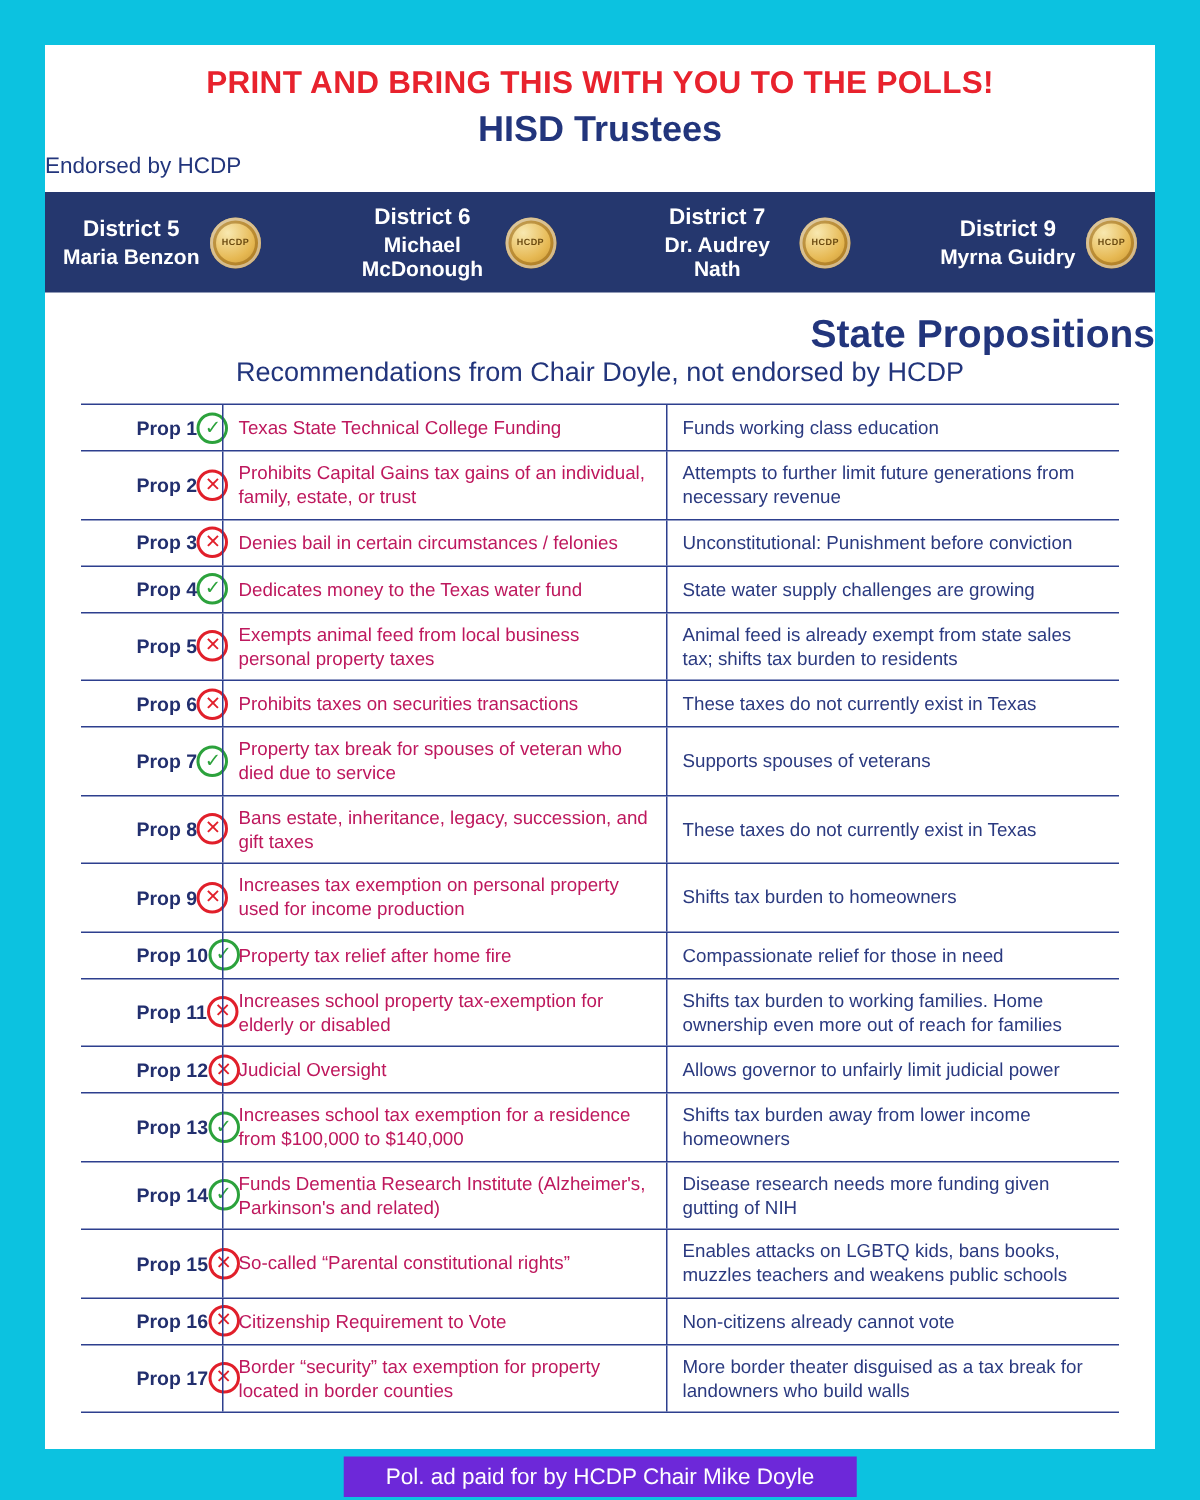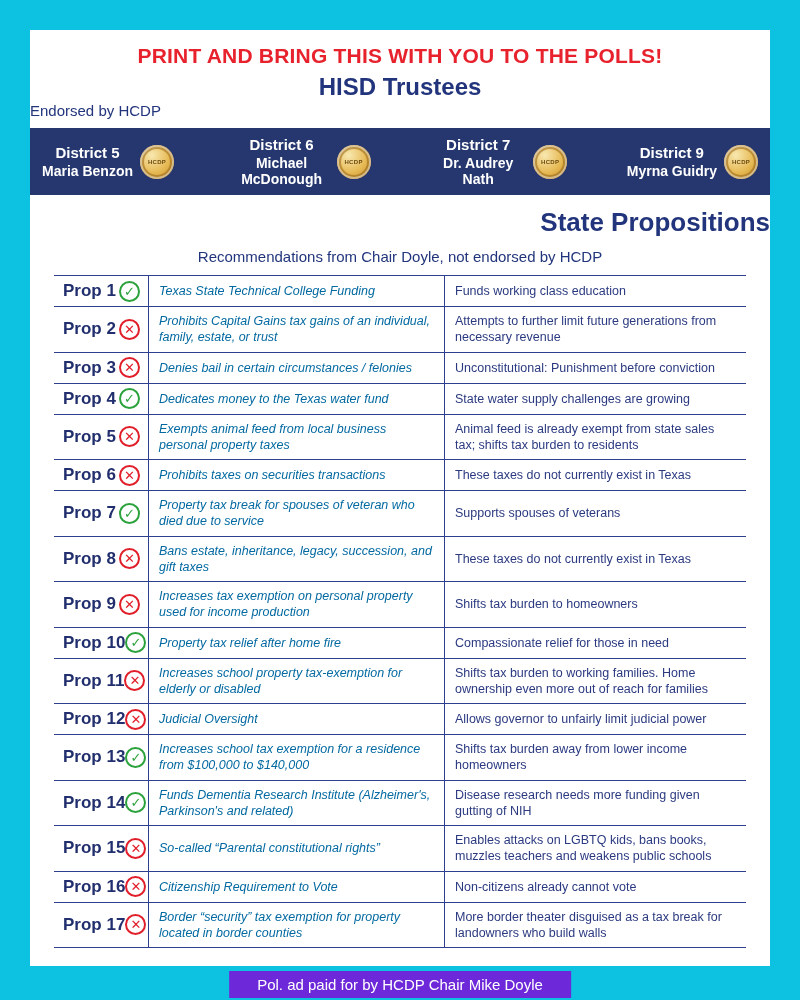--- a/index.html
+++ b/index.html
@@ -17,34 +17,34 @@
   .district-text { text-align:center; max-width:96px; }
   .district-label { font-weight:bold; font-size:15px; white-space:nowrap; }
   .district-name { font-weight:bold; font-size:14px; line-height:1.15; margin-top:2px; }
   .seal { width:34px; height:34px; border-radius:50%; flex:0 0 34px;
     background: radial-gradient(circle at 35% 30%, #f8e8b0, #e6b852 55%, #c08c2c 95%);
     box-shadow: inset 0 0 0 2px rgba(255,255,255,0.45), inset 0 0 0 4px rgba(150,100,20,0.55);
     display:flex; align-items:center; justify-content:center; }
   .seal span { font-size:6px; font-weight:bold; color:#6b4a10; letter-spacing:0.3px; }
 
   .section-title { color:#22357c; font-weight:bold; font-size:26px; text-align:right; margin-top:12px; }
-  .section-subtitle { color:#22357c; font-size:15px; text-align:center; margin-top:10px; }
+  .section-subtitle { color:#22357c; font-size:18px; text-align:center; margin-top:0; }
 
   .prop-table { margin:10px 24px 0 24px; border-top:1.5px solid #2d3f8e; }
   .prop-row { display:flex; align-items:stretch; border-bottom:1.5px solid #2d3f8e; min-height:31px; }
   .cell-label { width:94px; flex:0 0 94px; display:flex; align-items:center; justify-content:space-between;
     padding:4px 8px 4px 9px; }
-  .prop-label { font-weight:bold; color:#222f6e; font-size:17px; white-space:nowrap; }
+  .prop-label { font-weight:bold; color:#222f6e; font-size:13px; white-space:nowrap;margin-left:28px; }
   .vote-icon { width:21px; height:21px; flex:0 0 21px; border-radius:50%; border:2px solid;
     display:flex; align-items:center; justify-content:center; font-size:13px; font-weight:bold;
     font-family:"DejaVu Sans", sans-serif; line-height:1; }
   .vote-yes { color:#2ca23c; border-color:#2ca23c; }
   .vote-no  { color:#e11f2a; border-color:#e11f2a; }
   .cell-desc { width:296px; flex:0 0 296px; border-left:1.5px solid #2d3f8e; padding:6px 10px;
-    color:#0369a1; font-size:12.5px; line-height:1.3; display:flex; align-items:center;font-style:italic; }
+    color:#be185d; font-size:12.5px; line-height:1.3; display:flex; align-items:center; }
   .cell-reason { flex:1; border-left:1.5px solid #2d3f8e; padding:6px 10px;
     color:#2b3a80; font-size:12.5px; line-height:1.3; display:flex; align-items:center; }
 
   .footer-bar { position:absolute; bottom:2px; left:50%; transform:translateX(-50%);
     background:#6d28d9; color:#ffffff; font-size:15px; padding:5px 28px; white-space:nowrap; }
 </style>
 </head>
 <body>
 
 <div class="page">

